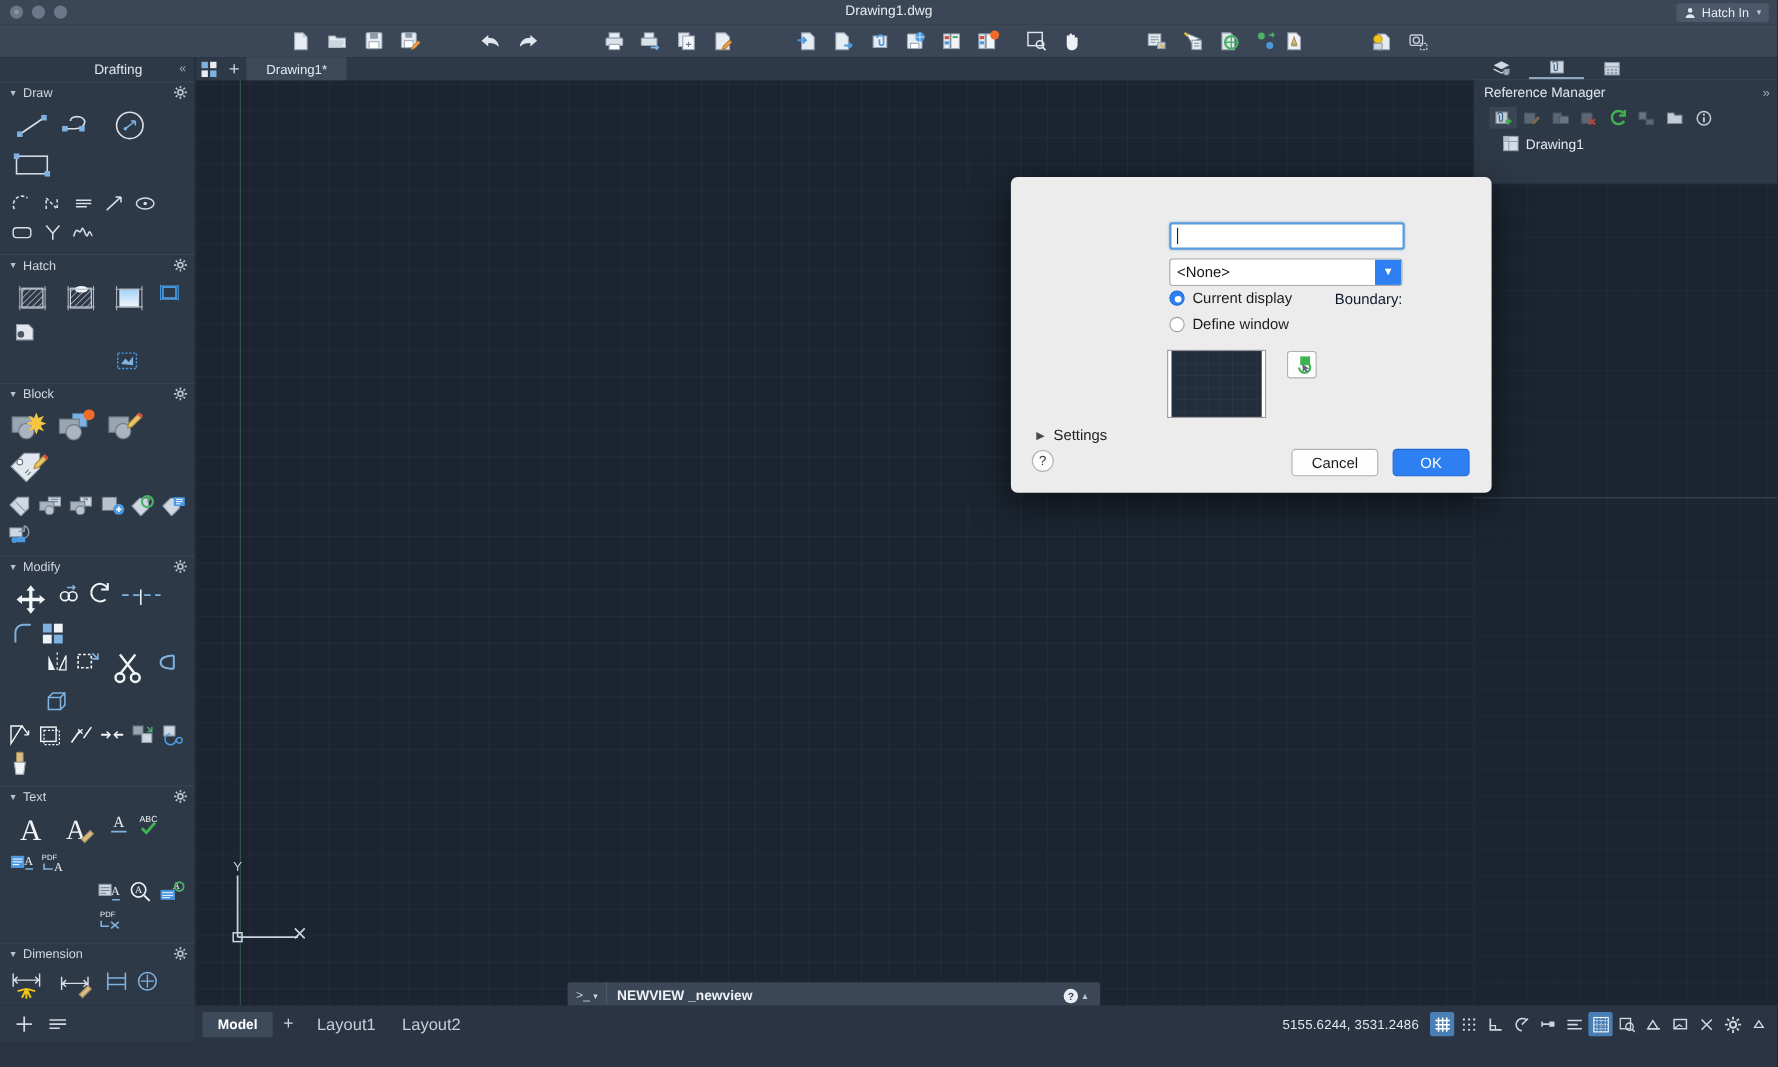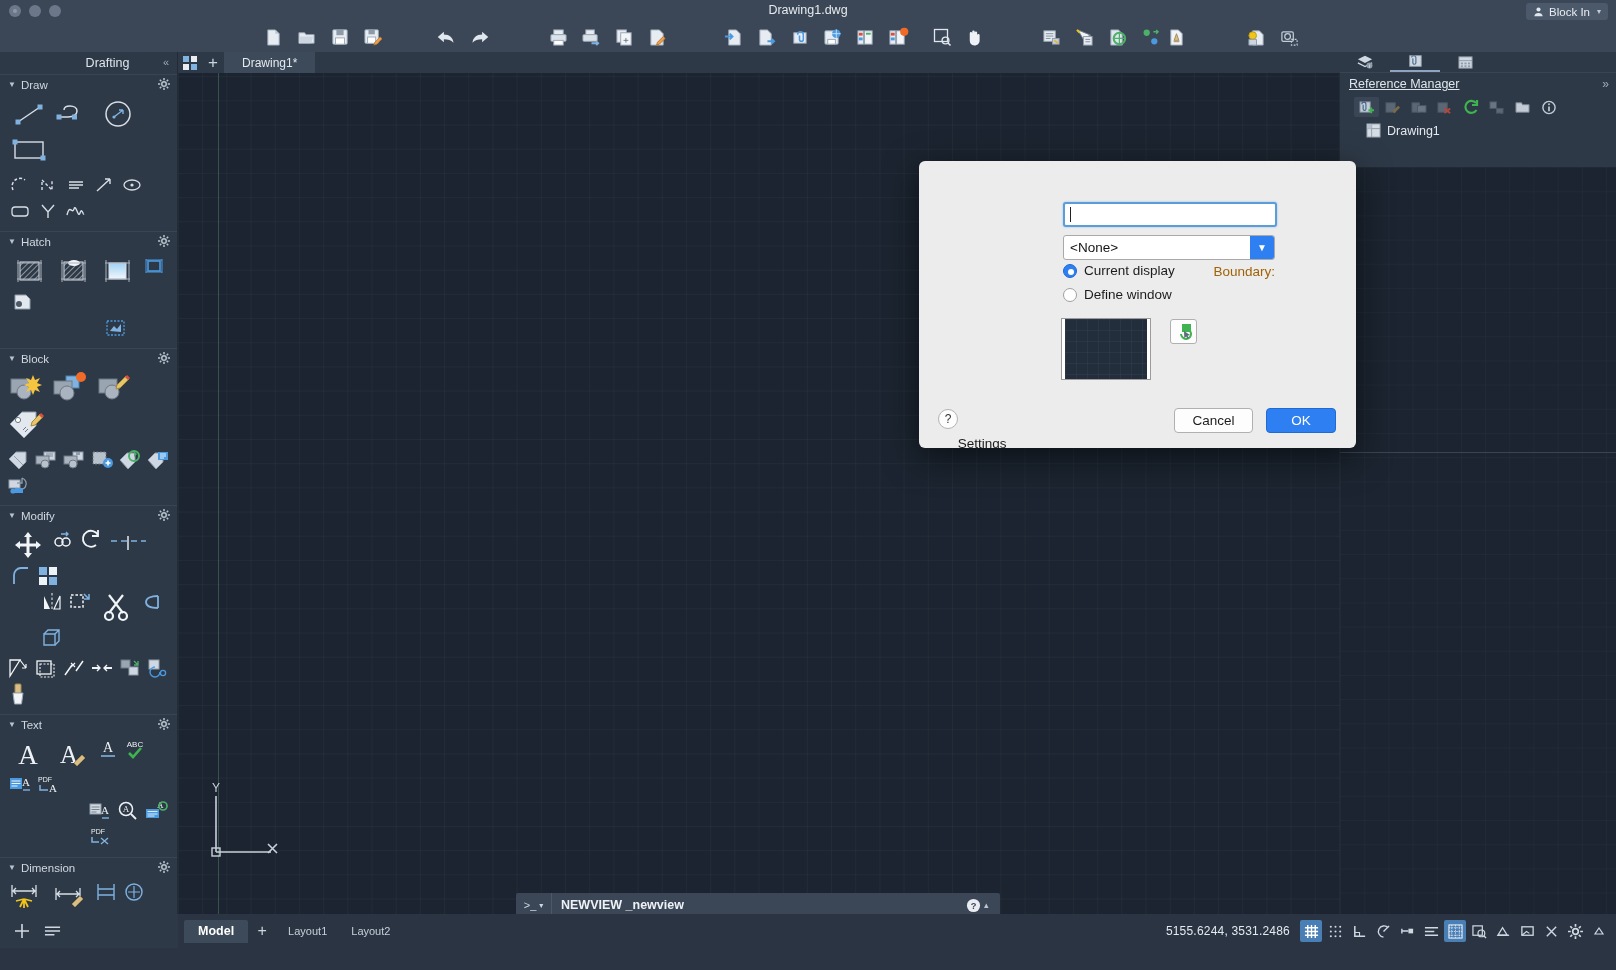--- a/index.html
+++ b/index.html
@@ -105,21 +105,21 @@
     background: #2e3947;
   }
   .rp-tabs { height: 21px; display: flex; border-bottom: 1px solid #3a4554; }
   .rp-tab {
     width: 50px; display: flex; align-items: center; justify-content: center;
     cursor: pointer;
   }
   .rp-tab.active { background: #39455400; border-bottom: 2px solid #8fa4bd; }
   .rp-title {
     height: 22px; display: flex; align-items: center; padding: 0 9px;
-    color: #dfe5ec; font-size: 12.5px; position: relative; text-decoration: underline;
+    color: #dfe5ec; font-size: 12.5px; position: relative;
   }
   .rp-title .expand { position: absolute; right: 7px; color: #9fabb9; font-size: 12px; cursor: pointer; }
   .rp-toolrow { display: flex; padding: 2px 6px 2px 14px; gap: 1px; }
   .rp-tool { width: 25px; height: 20px; display:flex; align-items:center; justify-content:center; cursor:pointer; }
   .rp-tool.on { background: #46536380; border-radius:2px; }
   .rp-tree { padding: 4px 0 0 26px; }
   .rp-item { display: flex; align-items: center; gap: 6px; color: #e2e8ef; font-size: 12.5px; cursor:pointer; }
   .rp-body { position:absolute; left:0; top:115px; width:276px; height:747px; background:#1b2430;
      background-image:
       linear-gradient(to right, rgba(255,255,255,0.025) 1px, transparent 1px),
@@ -151,21 +151,21 @@
     position: absolute; left: 178px; top: 914px; width: 1438px; height: 34px;
     background: #2a3442; display: flex; align-items: center;
   }
   .modeltab {
     height: 23px; padding: 0 14px; display:flex; align-items:center;
     background: #3d4a5a; color:#fff; font-size:12.5px; font-weight:bold;
     border-radius:2px 2px 0 0; margin-left: 6px; cursor: pointer;
   }
   .lyplus { width: 28px; display:flex; align-items:center; justify-content:center;
             color:#ccd5df; font-size:16px; cursor:pointer; }
-  .lytab { padding: 0 12px; color:#c6cfda; font-size:11px; cursor:pointer; }
+  .lytab { padding: 0 12px; color:#c6cfda; font-size:15px; cursor:pointer; }
   .sb-right { position:absolute; right: 0; top: 0; height: 34px; display:flex; align-items:center; gap:2px; padding-right: 6px;}
   .coord { color:#e3e9ef; font-size:12px; padding-right: 8px; letter-spacing: .2px;}
   .sbi { width:22px; height:22px; display:flex; align-items:center; justify-content:center; cursor:pointer; border-radius:2px;}
   .sbi.on { background:#4a7fb5; }
 
   
   .dlg-shadow {
     position:absolute; left:919px; top:161px; width:437px; height:287px;
     background:#ececec; border-radius:6px;
     box-shadow: 0 9px 34px rgba(0,0,0,.55);
@@ -175,21 +175,21 @@
     height:24px; background: linear-gradient(to bottom,#e9e9e9,#d8d8d8);
     border-bottom:1px solid #b6b6b6; position:relative;
     display:flex; align-items:center; justify-content:center;
   }
   .dlg-title .t { font-size:13px; color:#2d2d2d; font-weight:bold; }
   .dlg-tl { position:absolute; left:8px; top:6px; display:flex; gap:7px; }
   .dtl { width:12px; height:12px; border-radius:50%; background:#d7d7d7; border:1px solid #c2c2c2;}
   .dtl.red { background:#ff5f57; border-color:#e0443e;}
   .dlg-body { padding: 0; position:relative; height:263px; }
   .row { display:flex; align-items:center; position:absolute; }
-  .lbl { font-size:13.5px; color:#a16207; text-align:right; }
+  .lbl { font-size:13.5px; color:#0f172a; text-align:right; }
   .tfield {
     height:25px; background:#fff; border:2px solid #5b9dd9; border-radius:3px;
     box-shadow: 0 0 2px rgba(91,157,217,.7);
     display:flex; align-items:center; padding-left:5px;
   }
   .caret { width:1px; height:15px; background:#222; }
   .combo {
     height:25px; background:#fff; border:1px solid #a9a9a9; border-radius:3px;
     display:flex; align-items:center; overflow:hidden;
   }
@@ -212,21 +212,21 @@
       background-image:
       linear-gradient(to right, rgba(255,255,255,0.035) 1px, transparent 1px),
       linear-gradient(to bottom, rgba(255,255,255,0.035) 1px, transparent 1px);
       background-size: 11px 11px; }
   .pickbtn {
     width:27px; height:25px; background:#fdfdfd; border:1px solid #b0b0b0; border-radius:3px;
     display:flex; align-items:center; justify-content:center; cursor:pointer;
   }
   .settings-row { display:flex; align-items:center; gap:8px; cursor:pointer; }
   .settings-row .tri { font-size:10px; color:#4a4a4a; }
-  .settings-row .s { font-size:13.5px; color:#1c1c1c;margin-top:48px; }
+  .settings-row .s { font-size:13.5px; color:#1c1c1c; }
   .helpbtn {
     width:20px; height:20px; border-radius:50%; background:#fdfdfd; border:1px solid #b3b3b3;
     display:flex; align-items:center; justify-content:center; font-size:12px; color:#333; cursor:pointer;
   }
   .btn {
     height:25px; border-radius:4px; display:flex; align-items:center; justify-content:center;
     font-size:13.5px; cursor:pointer;
   }
   .btn.cancel { background:#fdfdfd; border:1px solid #b0b0b0; color:#1c1c1c; width:79px; }
   .btn.ok { background:#2d7ff2; color:#fff; width:70px; border:1px solid #1f6ad4;}
@@ -249,21 +249,21 @@
       <div class="tl c1"></div>
       <div class="tl"></div>
       <div class="tl"></div>
     </div>
     <div class="win-title">Drawing1.dwg</div>
     <div class="signin">
       <svg width="11" height="11" viewBox="0 0 16 16">
         <circle cx="8" cy="5" r="3" fill="#dfe6ee"></circle>
         <path d="M2 15c0-3.3 2.7-5 6-5s6 1.7 6 5z" fill="#dfe6ee"></path>
       </svg>
-      <span>Block In</span>
+      <span>Hatch In</span>
       <span class="chev">▾</span>
     </div>
   </div>
 
   <div class="toolbar">
 
     <div class="tb-group" style="left:257px">
       <div class="tbtn">
         <svg width="19" height="19" viewBox="0 0 20 20">
             <path d="M4 2h8l4 4v12H4z" fill="#e7ecf2" stroke="#9aa6b4"></path>

